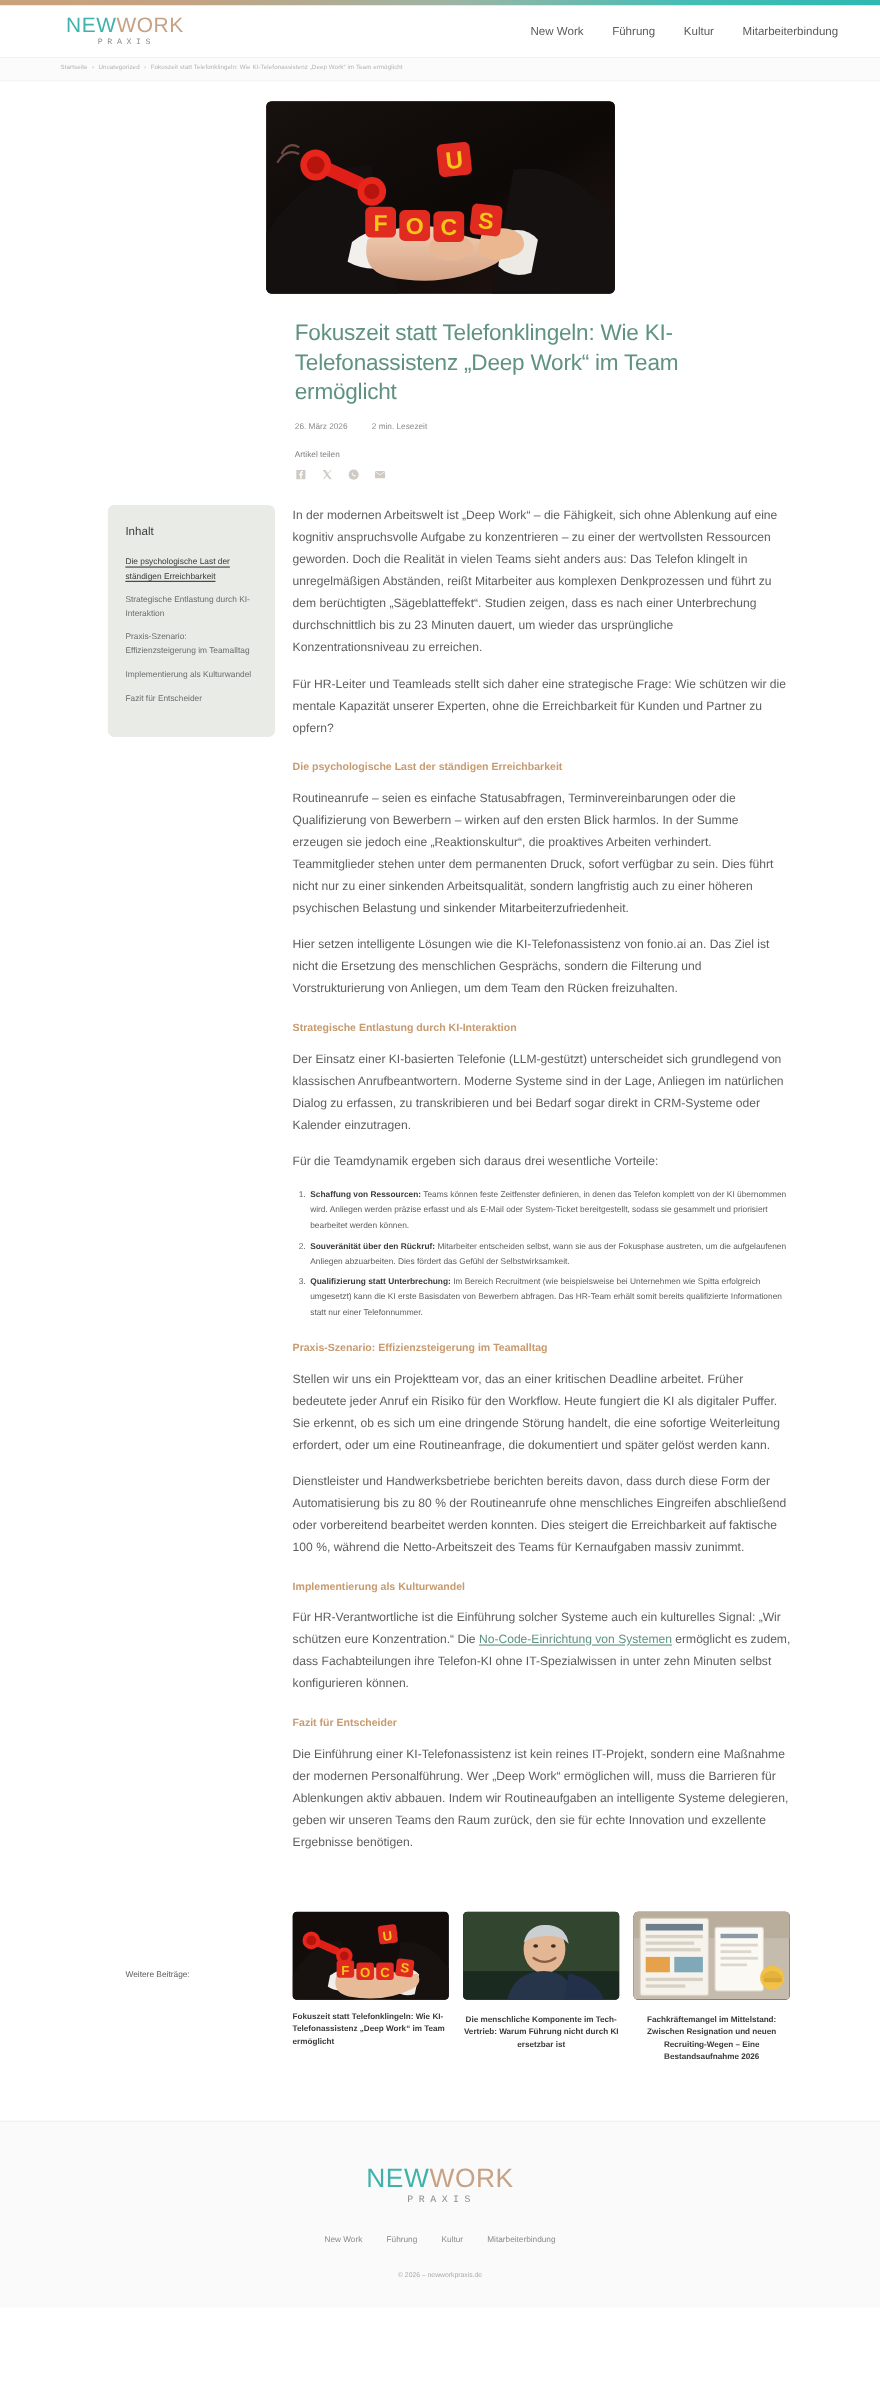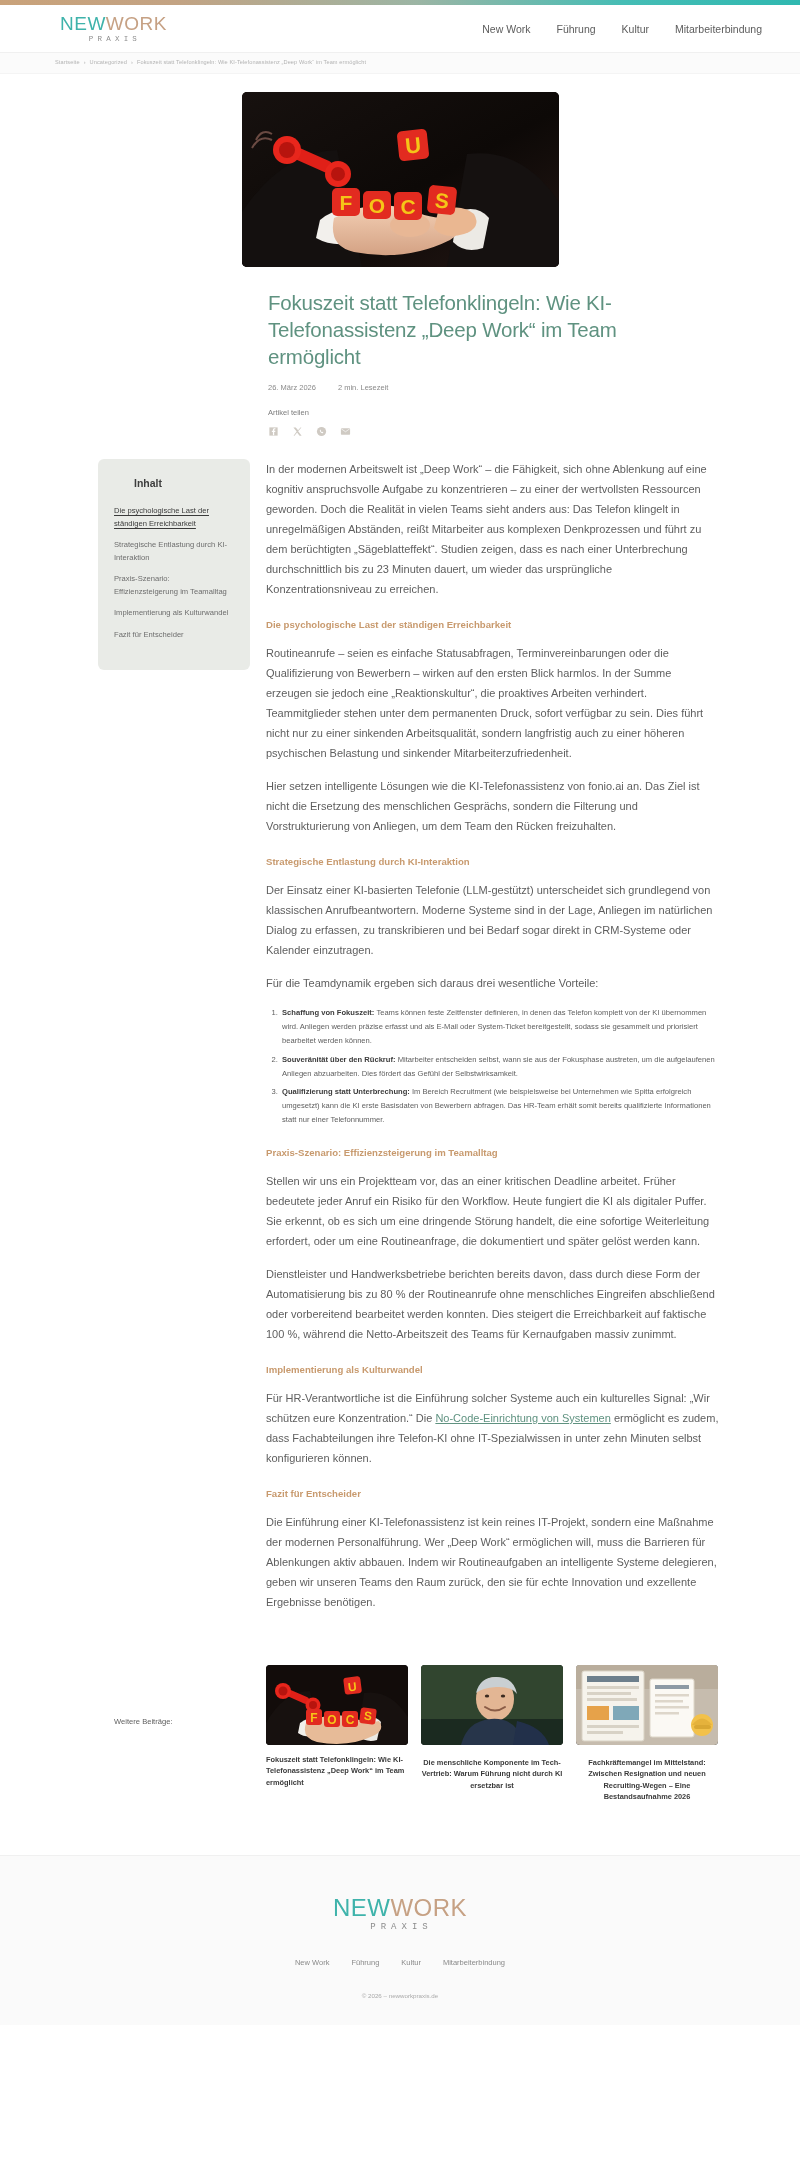--- a/index.html
+++ b/index.html
@@ -105,24 +105,23 @@
   }
   .toc {
     width: 152px;
     flex: 0 0 152px;
     background: #e9ebe7;
     border-radius: 6px;
     padding: 18px 16px 20px 16px;
   }
   .toc h2 {
     font-size: 10.5px;
-    font-weight: 700;
+    font-weight: 400;
     color: #3d3d3d;
     margin-bottom: 16px;
-    margin-left: 20px;
   }
   .toc ul { list-style: none; }
   .toc li {
     font-size: 7.6px;
     line-height: 1.65;
     color: #6d6d6d;
     margin-bottom: 9px;
   }
   .toc li.active {
     color: #3a3a3a;
@@ -334,30 +333,31 @@
         <li>Strategische Entlastung durch KI-Interaktion</li>
         <li>Praxis-Szenario: Effizienzsteigerung im Teamalltag</li>
         <li>Implementierung als Kulturwandel</li>
         <li>Fazit für Entscheider</li>
       </ul>
     </aside>
 
     <div class="content">
 
       <p>In der modernen Arbeitswelt ist „Deep Work“ – die Fähigkeit, sich ohne Ablenkung auf eine kognitiv anspruchsvolle Aufgabe zu konzentrieren – zu einer der wertvollsten Ressourcen geworden. Doch die Realität in vielen Teams sieht anders aus: Das Telefon klingelt in unregelmäßigen Abständen, reißt Mitarbeiter aus komplexen Denkprozessen und führt zu dem berüchtigten „Sägeblatteffekt“. Studien zeigen, dass es nach einer Unterbrechung durchschnittlich bis zu 23 Minuten dauert, um wieder das ursprüngliche Konzentrationsniveau zu erreichen.</p>
+      <p>Für HR-Leiter und Teamleads stellt sich daher eine strategische Frage: Wie schützen wir die mentale Kapazität unserer Experten, ohne die Erreichbarkeit für Kunden und Partner zu opfern?</p>
 
       <h2 class="sec">Die psychologische Last der ständigen Erreichbarkeit</h2>
       <p>Routineanrufe – seien es einfache Statusabfragen, Terminvereinbarungen oder die Qualifizierung von Bewerbern – wirken auf den ersten Blick harmlos. In der Summe erzeugen sie jedoch eine „Reaktionskultur“, die proaktives Arbeiten verhindert. Teammitglieder stehen unter dem permanenten Druck, sofort verfügbar zu sein. Dies führt nicht nur zu einer sinkenden Arbeitsqualität, sondern langfristig auch zu einer höheren psychischen Belastung und sinkender Mitarbeiterzufriedenheit.</p>
       <p>Hier setzen intelligente Lösungen wie die KI-Telefonassistenz von fonio.ai an. Das Ziel ist nicht die Ersetzung des menschlichen Gesprächs, sondern die Filterung und Vorstrukturierung von Anliegen, um dem Team den Rücken freizuhalten.</p>
 
       <h2 class="sec">Strategische Entlastung durch KI-Interaktion</h2>
       <p>Der Einsatz einer KI-basierten Telefonie (LLM-gestützt) unterscheidet sich grundlegend von klassischen Anrufbeantwortern. Moderne Systeme sind in der Lage, Anliegen im natürlichen Dialog zu erfassen, zu transkribieren und bei Bedarf sogar direkt in CRM-Systeme oder Kalender einzutragen.</p>
       <p>Für die Teamdynamik ergeben sich daraus drei wesentliche Vorteile:</p>
       <ol>
-        <li><b>Schaffung von Fokuszeit:</b><span> Teams können feste Zeitfenster definieren, in denen das Telefon komplett von der KI übernommen wird. Anliegen werden präzise erfasst und als E-Mail oder System-Ticket bereitgestellt, sodass sie gesammelt und priorisiert bearbeitet werden können.</span></li>
+        <li><b>Schaffung von Ressourcen:</b><span> Teams können feste Zeitfenster definieren, in denen das Telefon komplett von der KI übernommen wird. Anliegen werden präzise erfasst und als E-Mail oder System-Ticket bereitgestellt, sodass sie gesammelt und priorisiert bearbeitet werden können.</span></li>
         <li><b>Souveränität über den Rückruf:</b><span> Mitarbeiter entscheiden selbst, wann sie aus der Fokusphase austreten, um die aufgelaufenen Anliegen abzuarbeiten. Dies fördert das Gefühl der Selbstwirksamkeit.</span></li>
         <li><b>Qualifizierung statt Unterbrechung:</b><span> Im Bereich Recruitment (wie beispielsweise bei Unternehmen wie Spitta erfolgreich umgesetzt) kann die KI erste Basisdaten von Bewerbern abfragen. Das HR-Team erhält somit bereits qualifizierte Informationen statt nur einer Telefonnummer.</span></li>
       </ol>
 
       <h2 class="sec">Praxis-Szenario: Effizienzsteigerung im Teamalltag</h2>
       <p>Stellen wir uns ein Projektteam vor, das an einer kritischen Deadline arbeitet. Früher bedeutete jeder Anruf ein Risiko für den Workflow. Heute fungiert die KI als digitaler Puffer. Sie erkennt, ob es sich um eine dringende Störung handelt, die eine sofortige Weiterleitung erfordert, oder um eine Routineanfrage, die dokumentiert und später gelöst werden kann.</p>
       <p>Dienstleister und Handwerksbetriebe berichten bereits davon, dass durch diese Form der Automatisierung bis zu 80 % der Routineanrufe ohne menschliches Eingreifen abschließend oder vorbereitend bearbeitet werden konnten. Dies steigert die Erreichbarkeit auf faktische 100 %, während die Netto-Arbeitszeit des Teams für Kernaufgaben massiv zunimmt.</p>
 
       <h2 class="sec">Implementierung als Kulturwandel</h2>
       <p>

